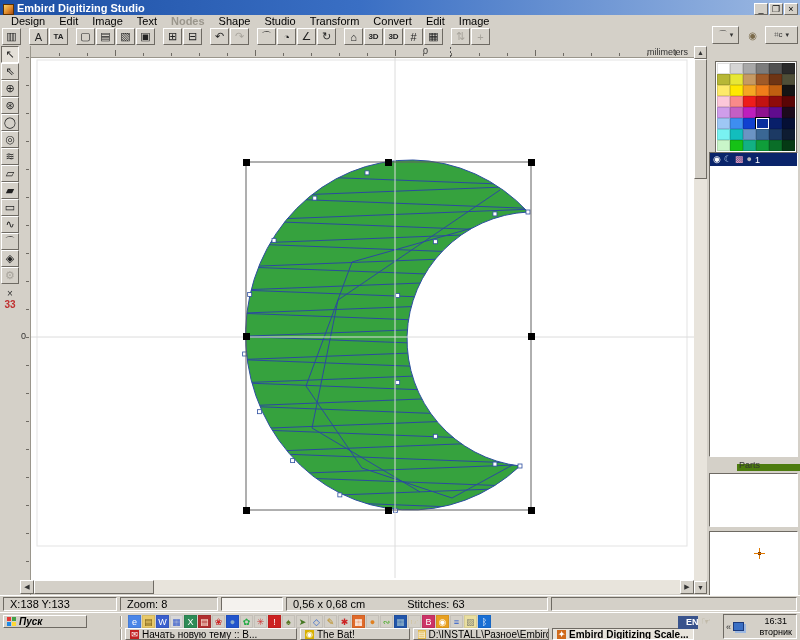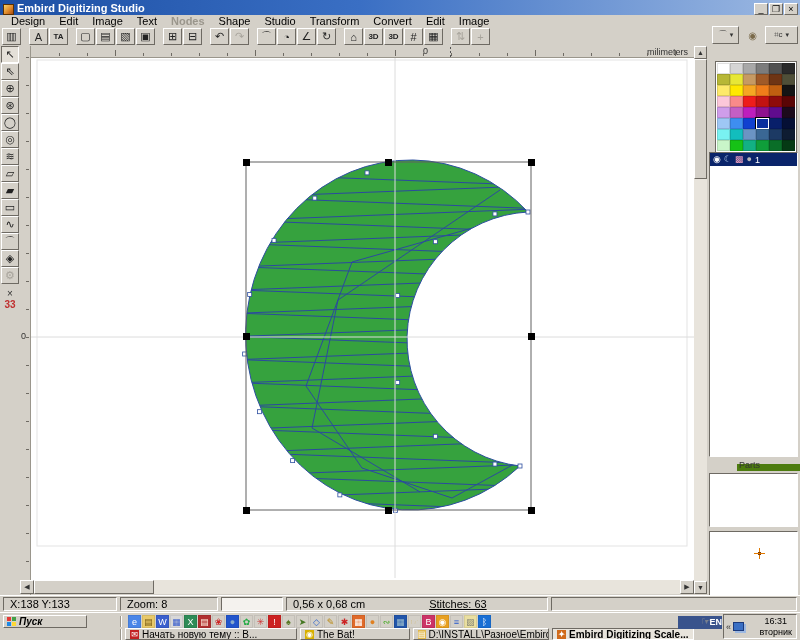--- a/index.html
+++ b/index.html
@@ -84,36 +84,36 @@
   .preview-box { position:absolute; left:2px; top:485px; width:89px; height:68px; background:#fff; }
   .cross { position:absolute; left:44px; top:16px; width:11px; height:11px; }
   .cross:before { content:""; position:absolute; left:5px; top:0; width:1px; height:11px; background:#e07800; }
   .cross:after { content:""; position:absolute; left:0; top:5px; width:11px; height:1px; background:#e07800; }
   .cross i { position:absolute; left:4px; top:4px; width:3px; height:3px; background:#7a3a00; }
 
   
   .statusbar { position:absolute; left:0; top:595px; width:800px; height:17px; background:#d4d0c8; border-top:1px solid #fff; display:flex; align-items:center; }
   .seg { height:14px; margin-left:3px; display:flex; align-items:center; padding:0 6px; font-size:11px; color:#000; white-space:nowrap; }
   .seg.box { background:#f4f2ee; }
-  .seg .sp { margin-left:64px;text-decoration:underline; }
+  .seg .sp { margin-left:42px; }
 
   
   .taskbar { position:absolute; left:0; top:612px; width:800px; height:28px; background:#d4d0c8; border-top:1px solid #fff; }
   .startbtn { position:absolute; left:3px; top:2px; width:84px; height:13px; display:flex; align-items:center; gap:3px; padding-left:3px;
     font-weight:bold; font-size:10px; font-style:italic; }
   .winflag { width:9px; height:9px; display:grid; grid-template-columns:4px 4px; grid-auto-rows:4px; gap:1px; }
   .winflag i:nth-child(1){background:#e53935}.winflag i:nth-child(2){background:#43a047}
   .winflag i:nth-child(3){background:#1e88e5}.winflag i:nth-child(4){background:#fdd835}
   .ql { position:absolute; left:128px; top:2px; display:flex; gap:1px; }
   .qlicon { width:13px; height:13px; font-size:9px; line-height:13px; text-align:center; border:1px solid rgba(0,0,0,0.08); }
   .tbuttons { position:absolute; left:125px; top:15px; display:flex; gap:3px; }
   .tkbtn { height:12px; display:flex; align-items:center; gap:3px; padding:0 4px; font-size:10px; white-space:nowrap; overflow:hidden; }
   .tkbtn .bic { width:9px; height:9px; font-size:8px; line-height:9px; text-align:center; color:#fff; }
   .tkbtn.active { border-color:#6e6a63 #ffffff #ffffff #6e6a63; background:#e8e4dc; font-weight:bold; }
-  .lang { position:absolute; left:678px; top:3px; width:44px; height:13px; background:#39538c; color:#fff;
+  .lang { position:absolute; left:678px; top:3px; width:20px; height:13px; background:#39538c; color:#fff;
     font-size:9px; font-weight:bold; text-align:right; line-height:13px;padding-left:8px; }
   .handico { position:absolute; left:701px; top:2px; font-size:11px; color:#b0a890; }
   .tray { position:absolute; left:723px; top:1px; width:74px; height:25px; display:flex; align-items:center; padding:0 2px; }
   .tray .chev { font-size:9px; color:#333; margin-right:2px; }
   .trayico { width:11px; height:9px; background:#3a6fc4; border:1px solid #1c3a7c; box-shadow:2px 2px 0 #9db9e2; margin-right:4px; }
   .traytime { margin-left:auto; text-align:center; font-size:9px; color:#000; line-height:11px; padding-right:2px; }
 
   .sep-dots { position:absolute; width:2px; height:11px; border-left:1px solid #9a968c; border-right:1px solid #fff; }
 </style>
 </head>

